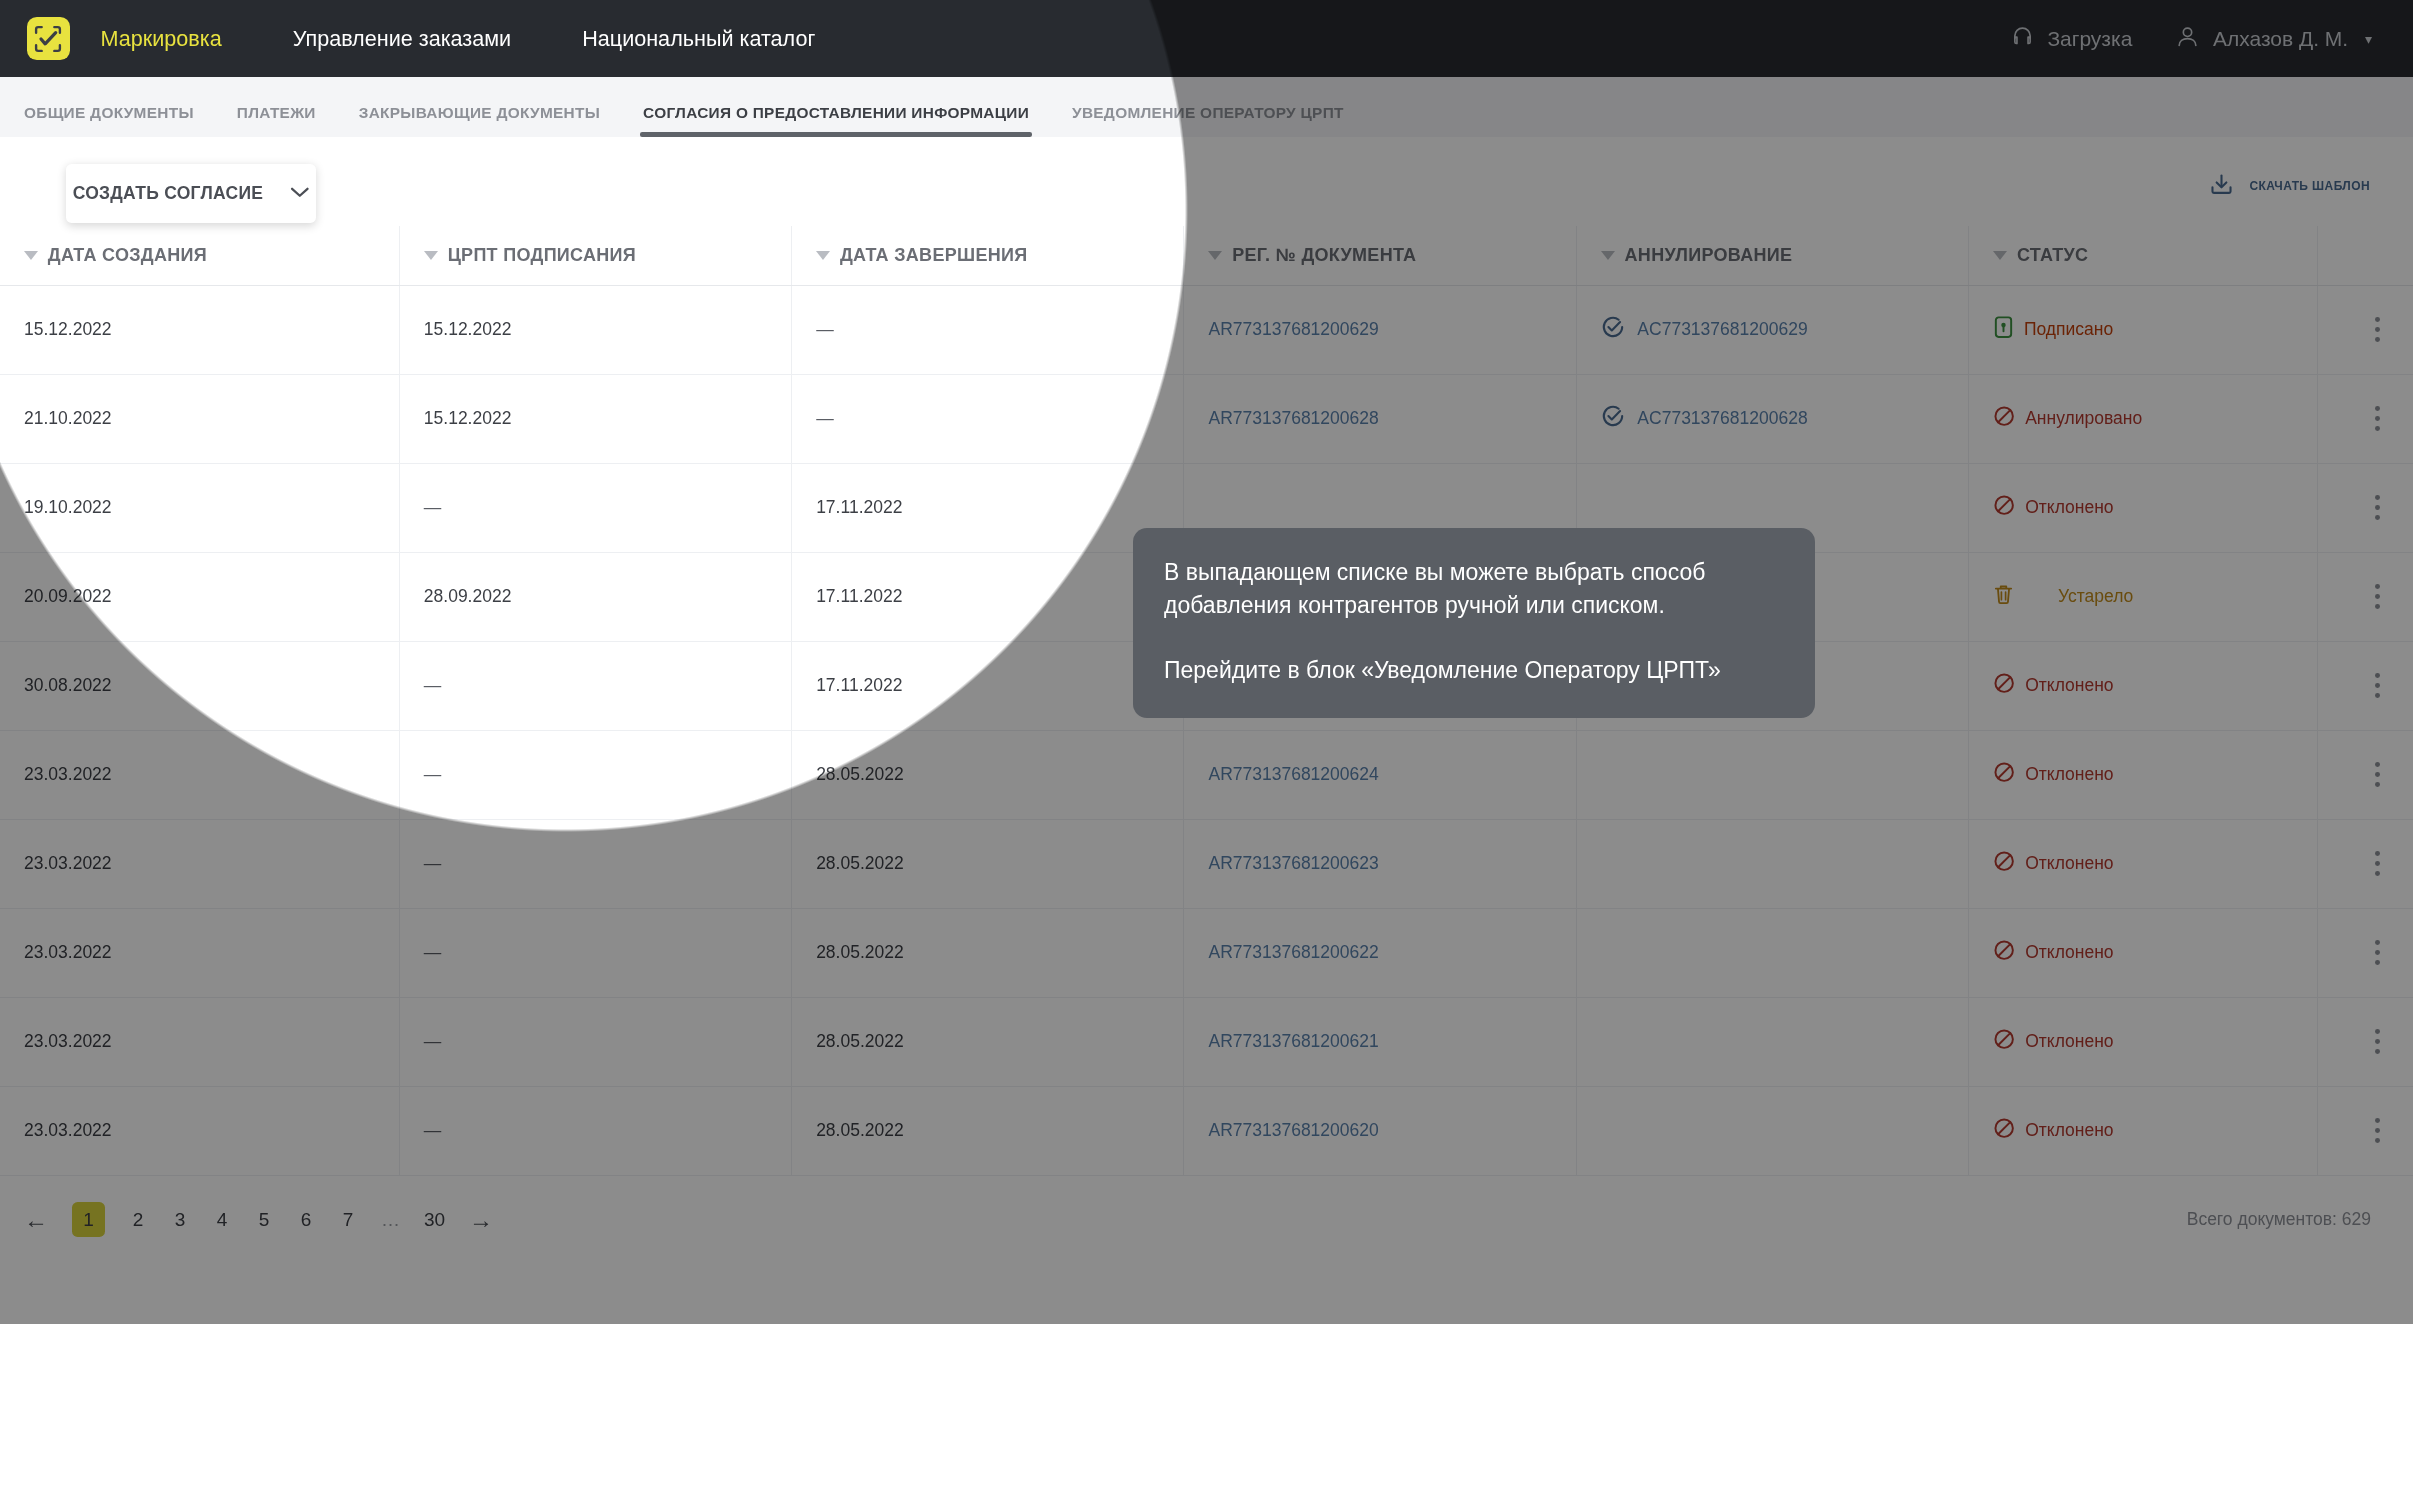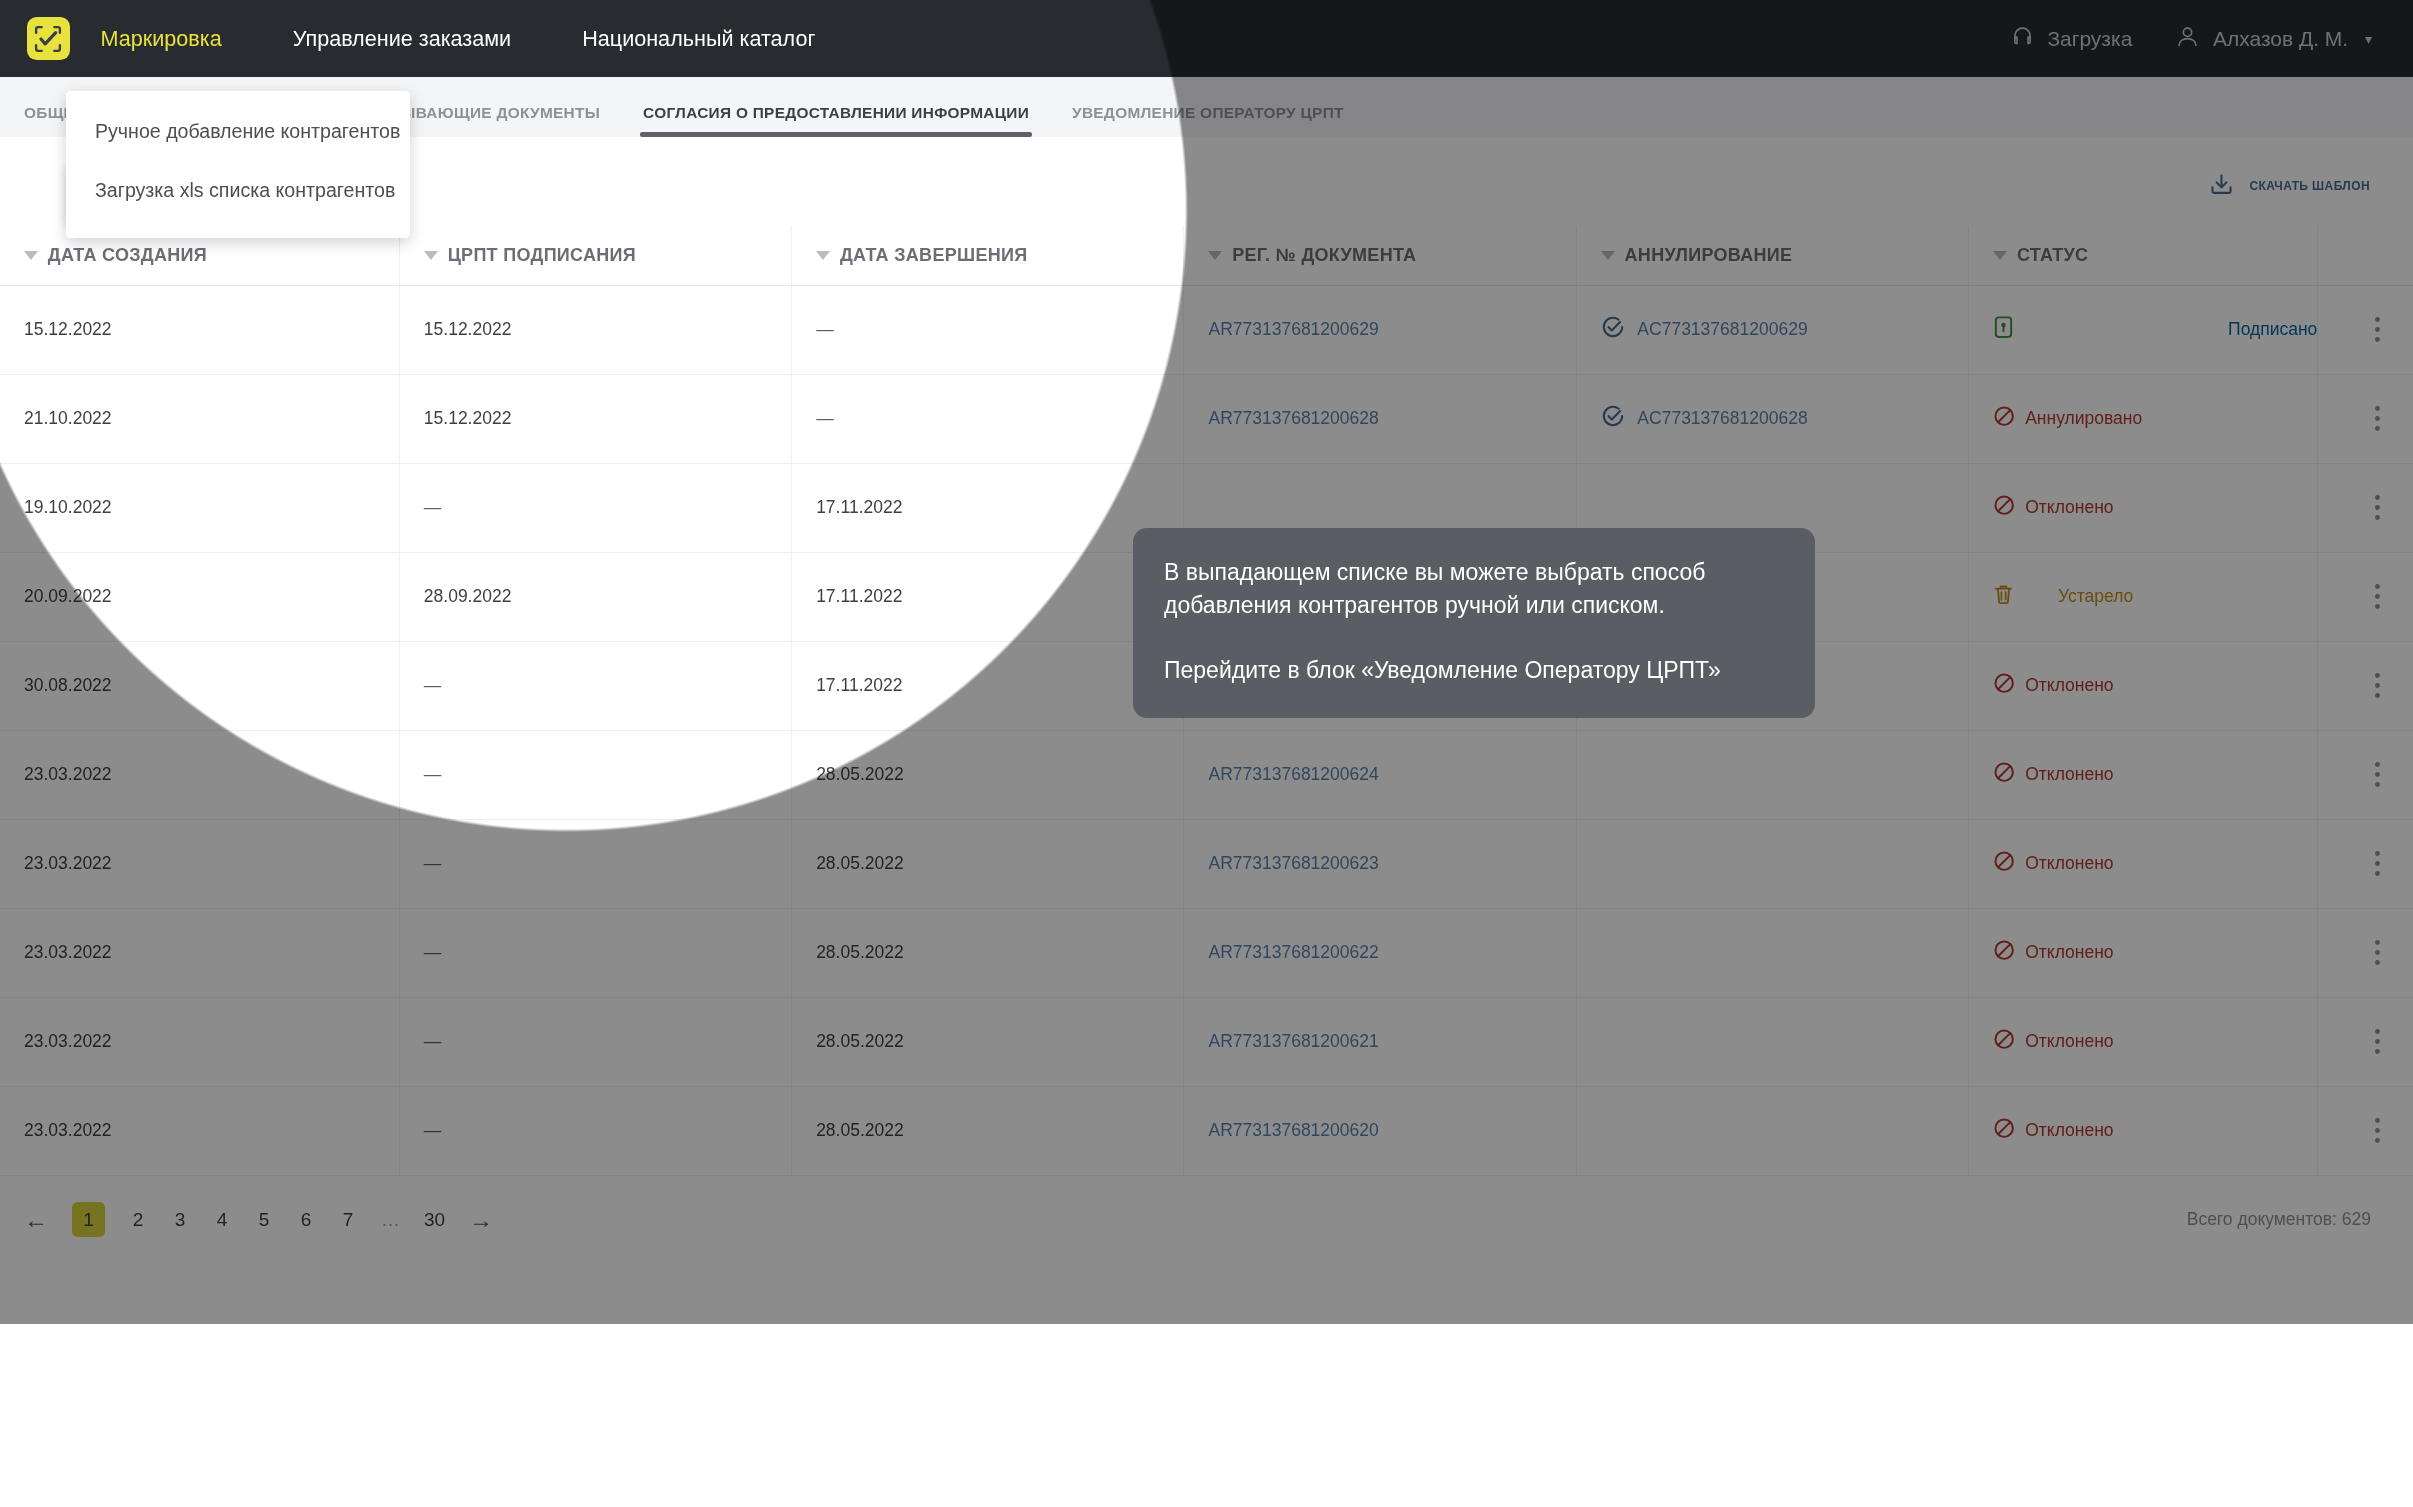--- a/index.html
+++ b/index.html
@@ -92,21 +92,21 @@
   .c-sign { width: 392px; }
   .c-end  { width: 392px; }
   .c-reg  { width: 392px; }
   .c-ann  { width: 392px; }
   .c-sta  { width: 349px; }
   .c-menu { width: 95px; }
   .lnk { color: #5a81ac; }
   .dash { color: #5a5d64; }
   .ann-cell { display: flex; align-items: center; gap: 12.6px; }
   .st-cell { display: flex; align-items: center; gap: 9.8px; white-space: nowrap; font-size: 17.5px; }
-  .st-signed { color: #0369a1; justify-content: space-between; }
+  .st-signed { color: #c2410c; }
   .st-red { color: #b2392f; }
   .st-old { color: #c08a1b; gap: 44px; }
   .kebab { display: flex; flex-direction: column; gap: 4.9px; align-items: center; }
   .kebab i { width: 4.9px; height: 4.9px; border-radius: 50%; background: #8d9097; display: block; }
 
   
   .pager { position: relative; height: 88px; display: flex; align-items: center; padding-left: 24px; }
   .pg { font-size: 19px; color: #3c3f45; margin-right: 24px; min-width: 18px; text-align: center; }
   .pg.cur { background: #d8d23c; border-radius: 5.6px; padding: 6.3px 11.2px; margin-right: 24px; color: #3c3f45; }
   .pg.arrow { font-size: 24px; color: #4b4e55; }
@@ -523,24 +523,20 @@
         <span class="pg">5</span>
         <span class="pg">6</span>
         <span class="pg">7</span>
         <span class="pg dots">…</span>
         <span class="pg">30</span>
         <span class="pg arrow">→</span>
         <span class="total">Всего документов: 629</span>
       </div>
     </div>
 
-    <div class="dropdown">
-      <div class="dd-item">Ручное добавление контрагентов</div>
-      <div class="dd-item">Загрузка xls списка контрагентов</div>
-    </div>
   </div>
 
   <div class="dim"></div>
   <div class="page-bottom"></div>
 
   <div class="tooltip">
     <p>В выпадающем списке вы можете выбрать способ добавления контрагентов ручной или списком.</p>
     <p>Перейдите в блок «Уведомление Оператору ЦРПТ»</p>
   </div>
 

